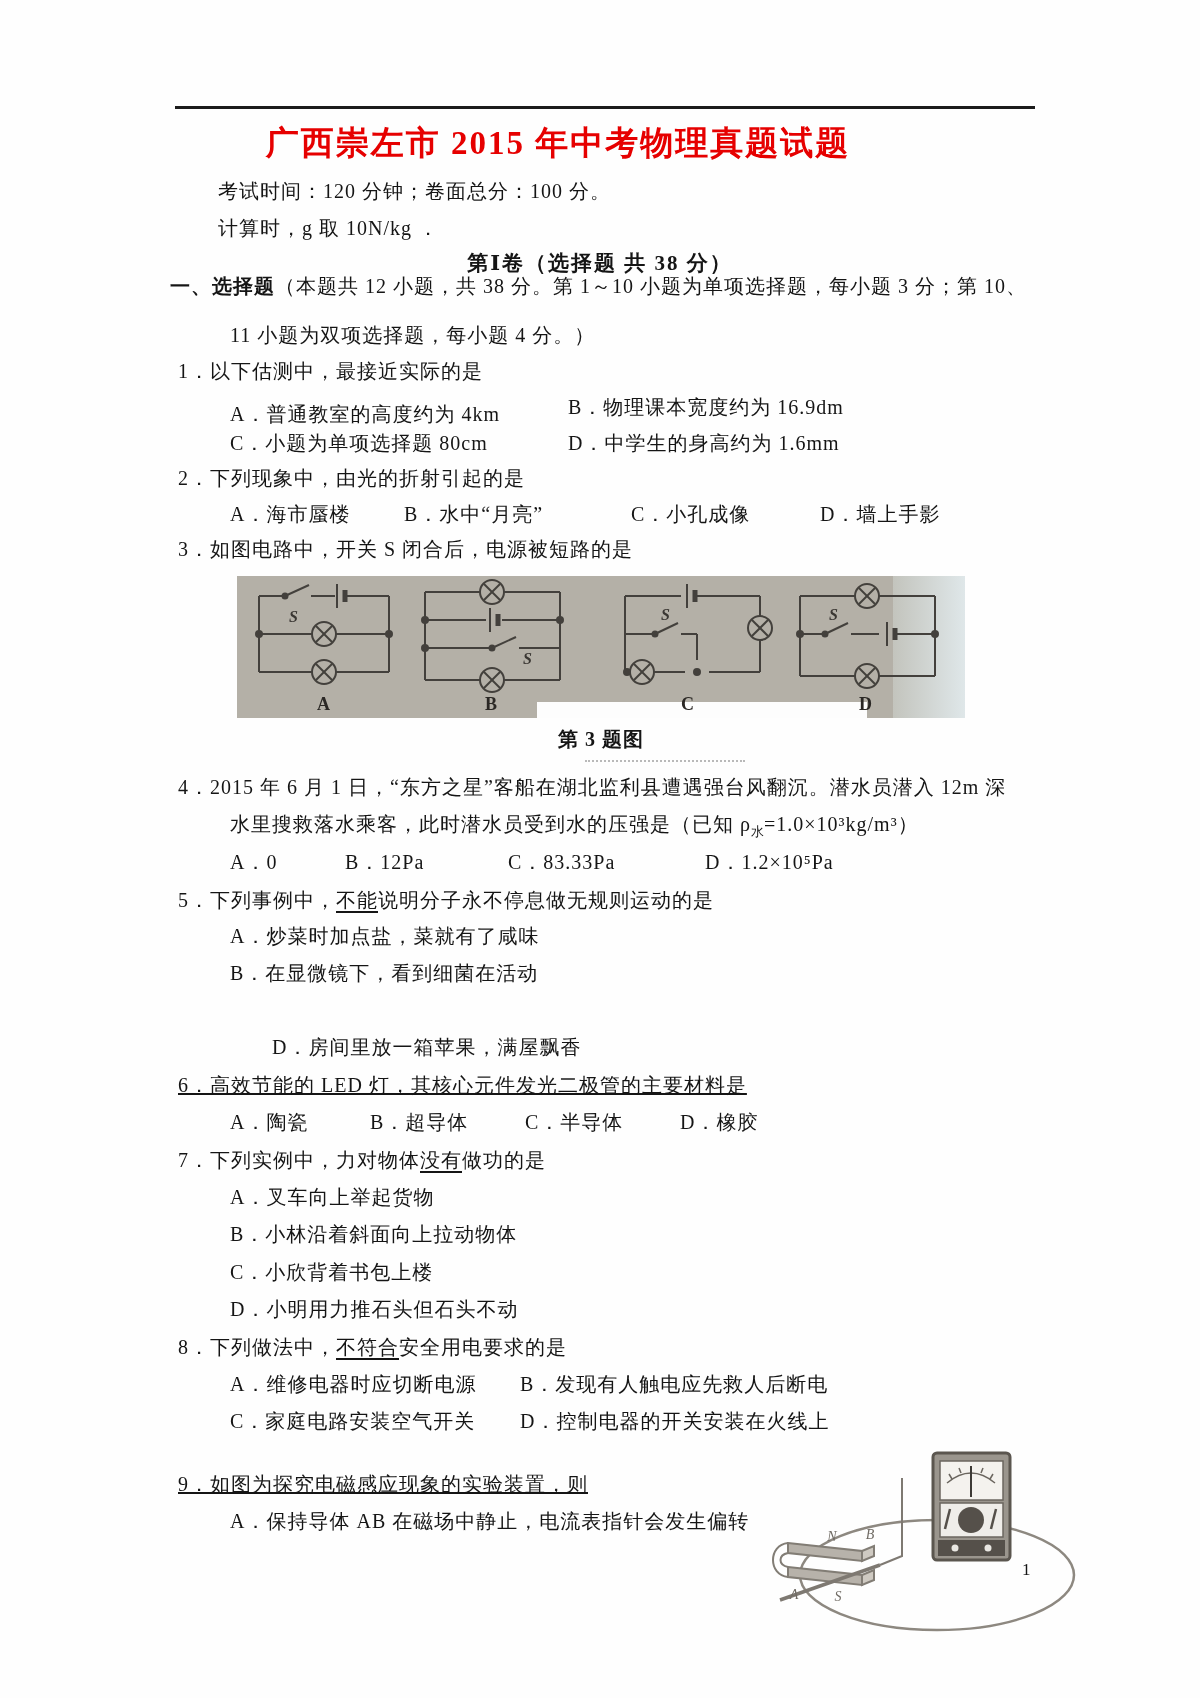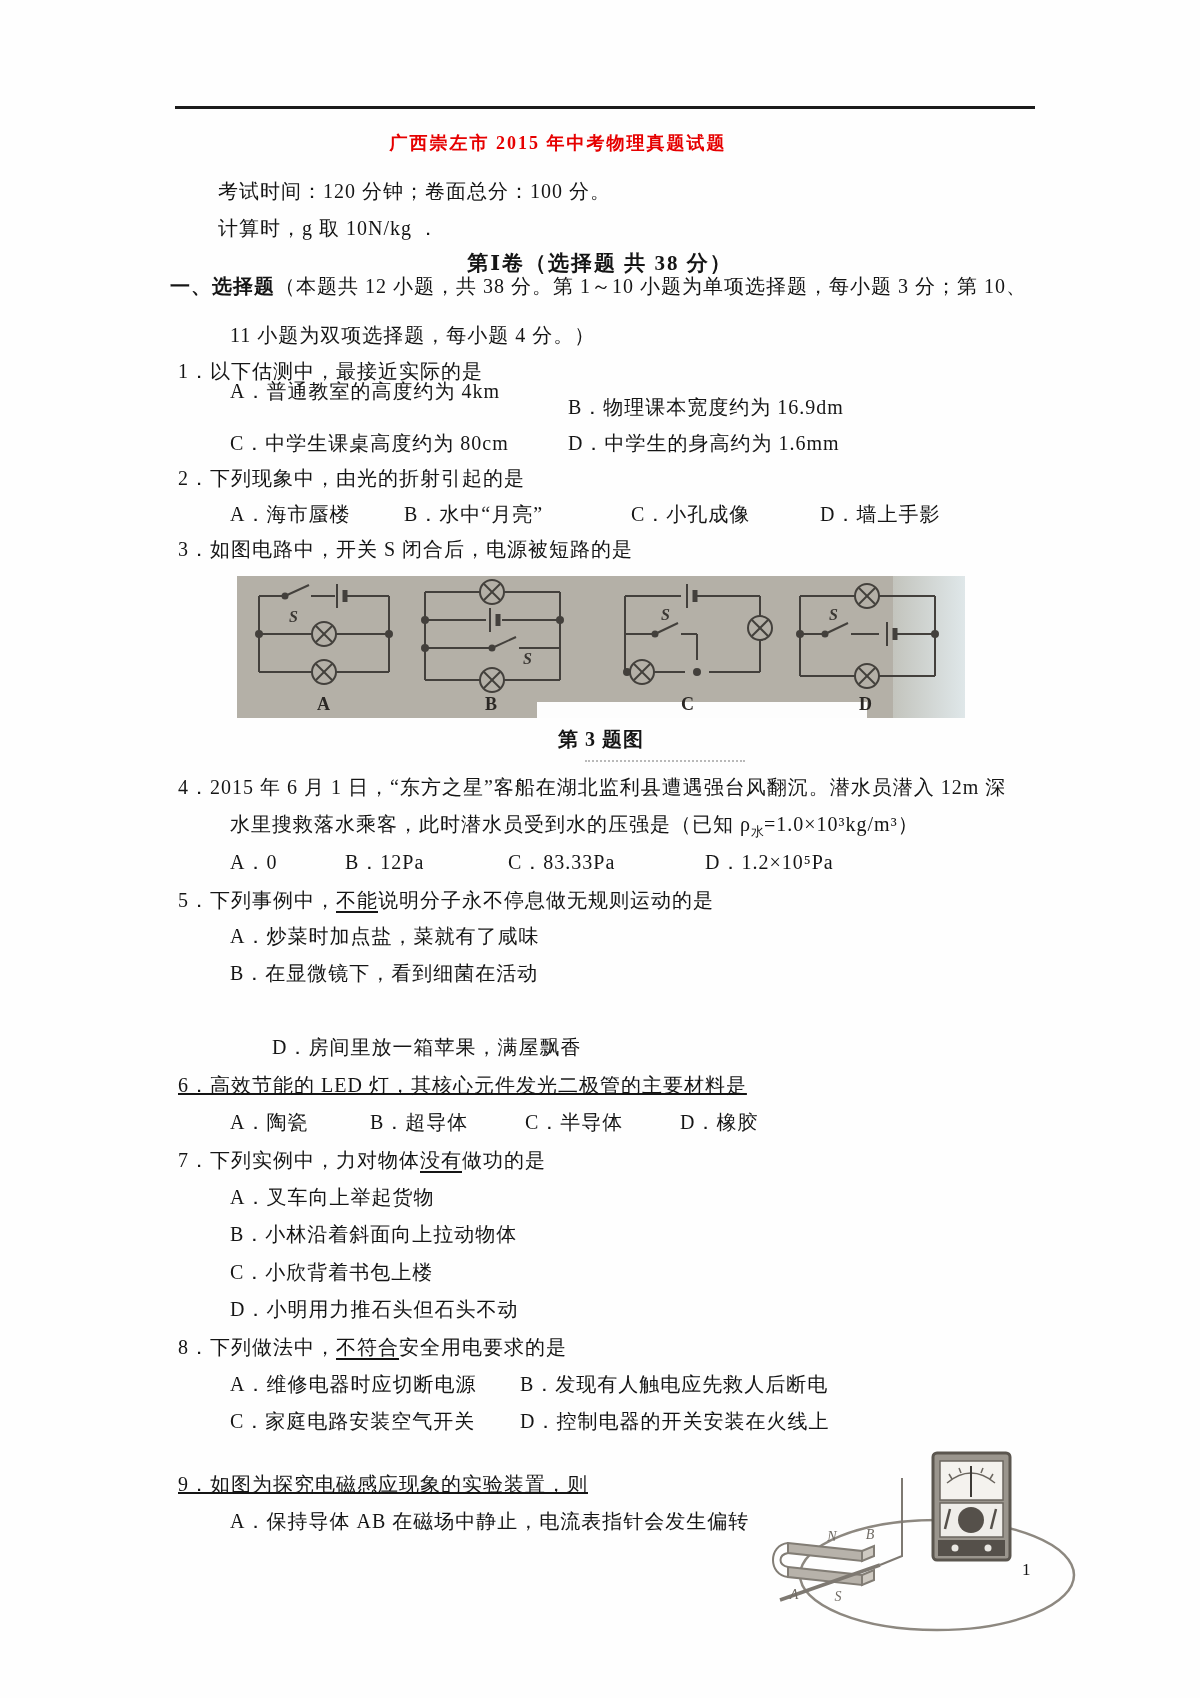--- a/index.html
+++ b/index.html
@@ -4,21 +4,21 @@
 <style>
   html,body { margin:0; padding:0; background:#ffffff; }
   .page {
     position:relative; width:1200px; height:1698px; background:#fefefe;
     font-family:"Liberation Serif","DejaVu Serif",serif; color:#151515;
     overflow:hidden;
   }
   .t { position:absolute; font-size:20px; letter-spacing:1px; white-space:nowrap; line-height:30px; }
   .ctr { transform:translateX(-50%); }
   .bold { font-weight:bold; }
-  .title { font-size:18px; font-weight:bold; color:#e60000; letter-spacing:2px; }
+  .title { font-size:33px; font-weight:bold; color:#e60000; letter-spacing:2px; }
   .sect { font-size:21px; font-weight:bold; letter-spacing:2px; }
   .u { text-decoration:underline; text-underline-offset:4px; }
   .sub { font-size:13px; vertical-align:-5px; letter-spacing:0; }
   .rule { position:absolute; left:175px; top:106px; width:860px; height:3px; background:#1c1c1c; }
   .fig3 { position:absolute; left:237px; top:576px; width:728px; height:142px; }
   .fig3 .base  { position:absolute; inset:0; background:#b4b0a7; }
   .fig3 .rightlight { position:absolute; right:0; top:0; width:72px; height:100%;
                       background:linear-gradient(90deg,#c3c4bd,#dfe7e9); }
   .fig3 .notch { position:absolute; left:300px; bottom:0; width:330px; height:16px; background:#fdfdfd; }
   .fig3 svg { position:absolute; left:0; top:0; }
@@ -44,23 +44,23 @@
   <div class="t" style="left:218px; top:213px;">计算时，g 取 10N/kg ．</div>
 
   <div class="t sect ctr" style="left:600px; top:248px;">第Ⅰ卷（选择题 共 38 分）</div>
 
   <div class="t" style="left:170px; top:271px;">
     <span class="bold">一、选择题</span><span>（本题共 12 小题，共 38 分。第 1～10 小题为单项选择题，每小题 3 分；第 10、</span>
   </div>
   <div class="t" style="left:230px; top:320px;">11 小题为双项选择题，每小题 4 分。）</div>
 
   <div class="t" style="left:178px; top:356px;">1．以下估测中，最接近实际的是</div>
-  <div class="t" style="left:230px; top:376px;">A．普通教室的高度约为 4km</div>
+  <div class="t" style="left:230px; top:399px;">A．普通教室的高度约为 4km</div>
   <div class="t" style="left:568px; top:392px;">B．物理课本宽度约为 16.9dm</div>
-  <div class="t" style="left:230px; top:428px;">C．中学生课桌高度约为 80cm</div>
+  <div class="t" style="left:230px; top:428px;">C．小题为单项选择题 80cm</div>
   <div class="t" style="left:568px; top:428px;">D．中学生的身高约为 1.6mm</div>
 
   <div class="t" style="left:178px; top:463px;">2．下列现象中，由光的折射引起的是</div>
   <div class="t" style="left:230px; top:499px;">A．海市蜃楼</div>
   <div class="t" style="left:404px; top:499px;">B．水中“月亮”</div>
   <div class="t" style="left:631px; top:499px;">C．小孔成像</div>
   <div class="t" style="left:820px; top:499px;">D．墙上手影</div>
 
   <div class="t" style="left:178px; top:534px;">3．如图电路中，开关 S 闭合后，电源被短路的是</div>
 

